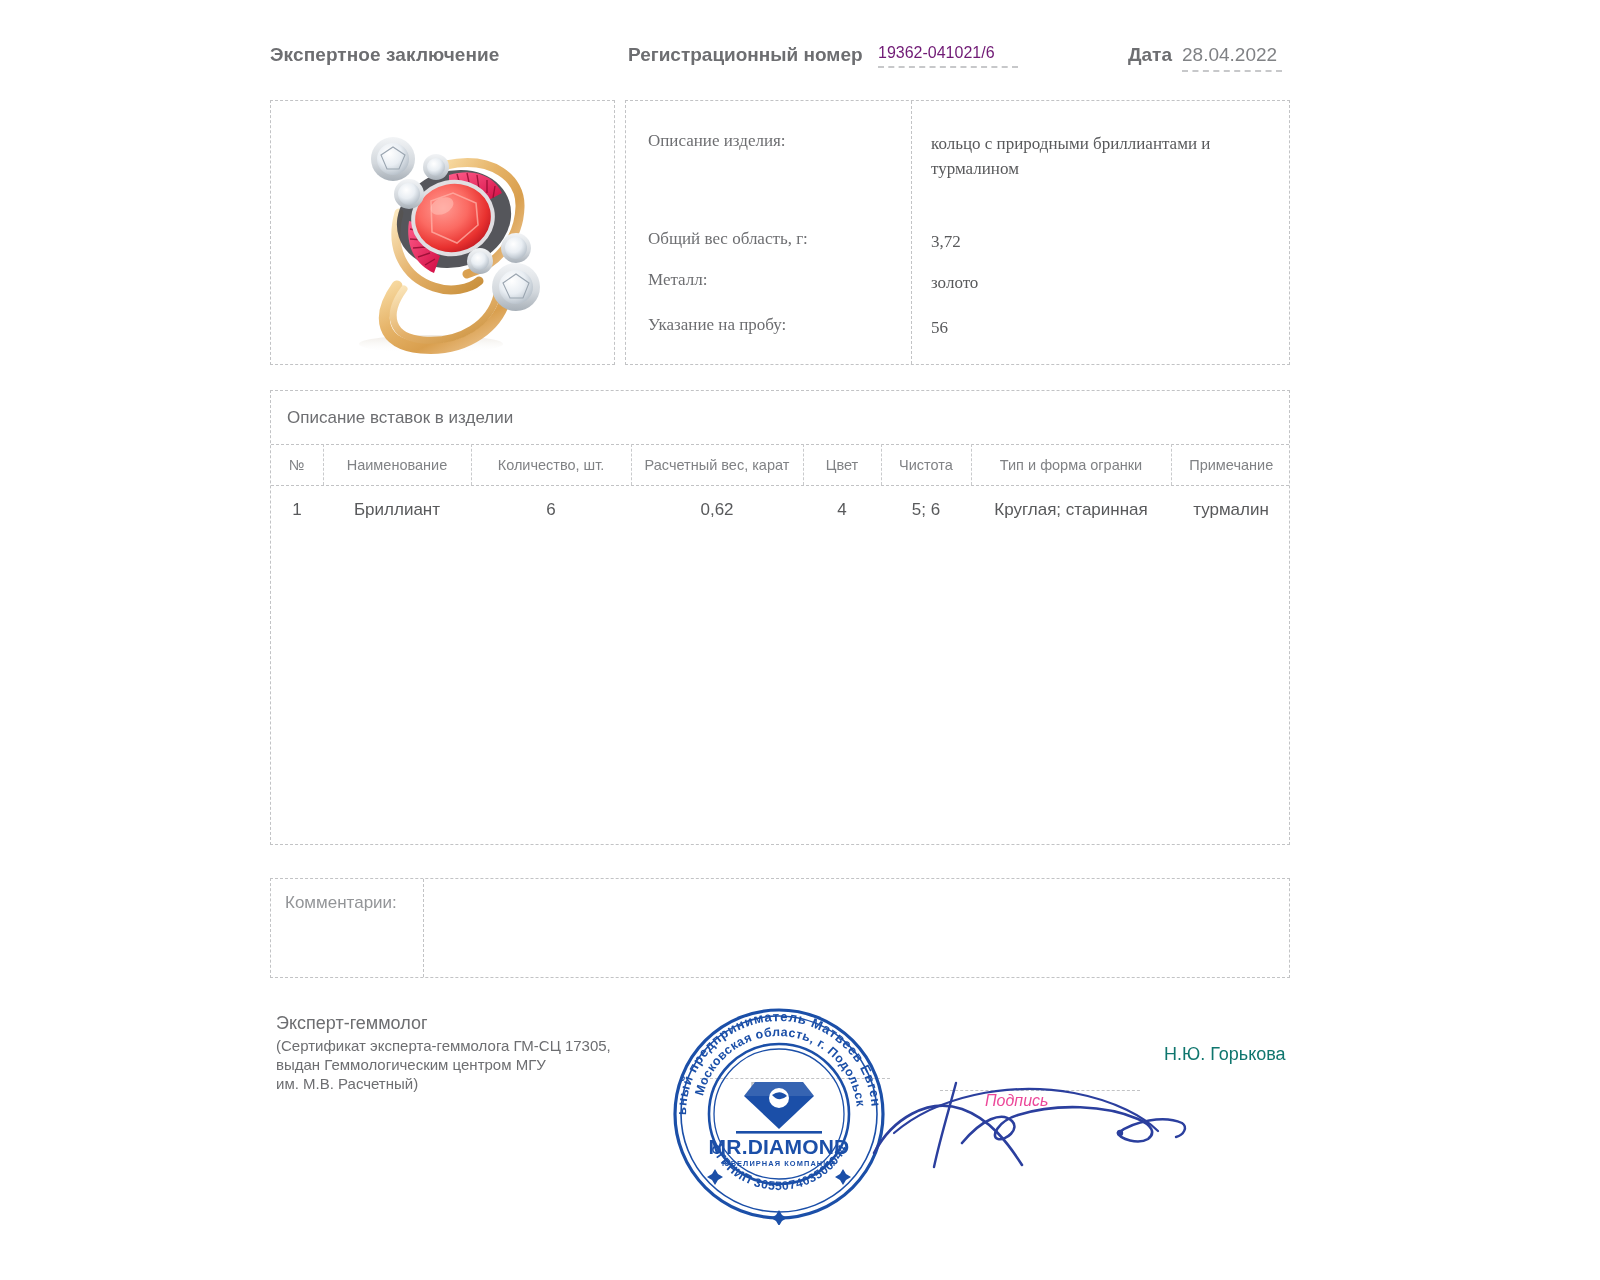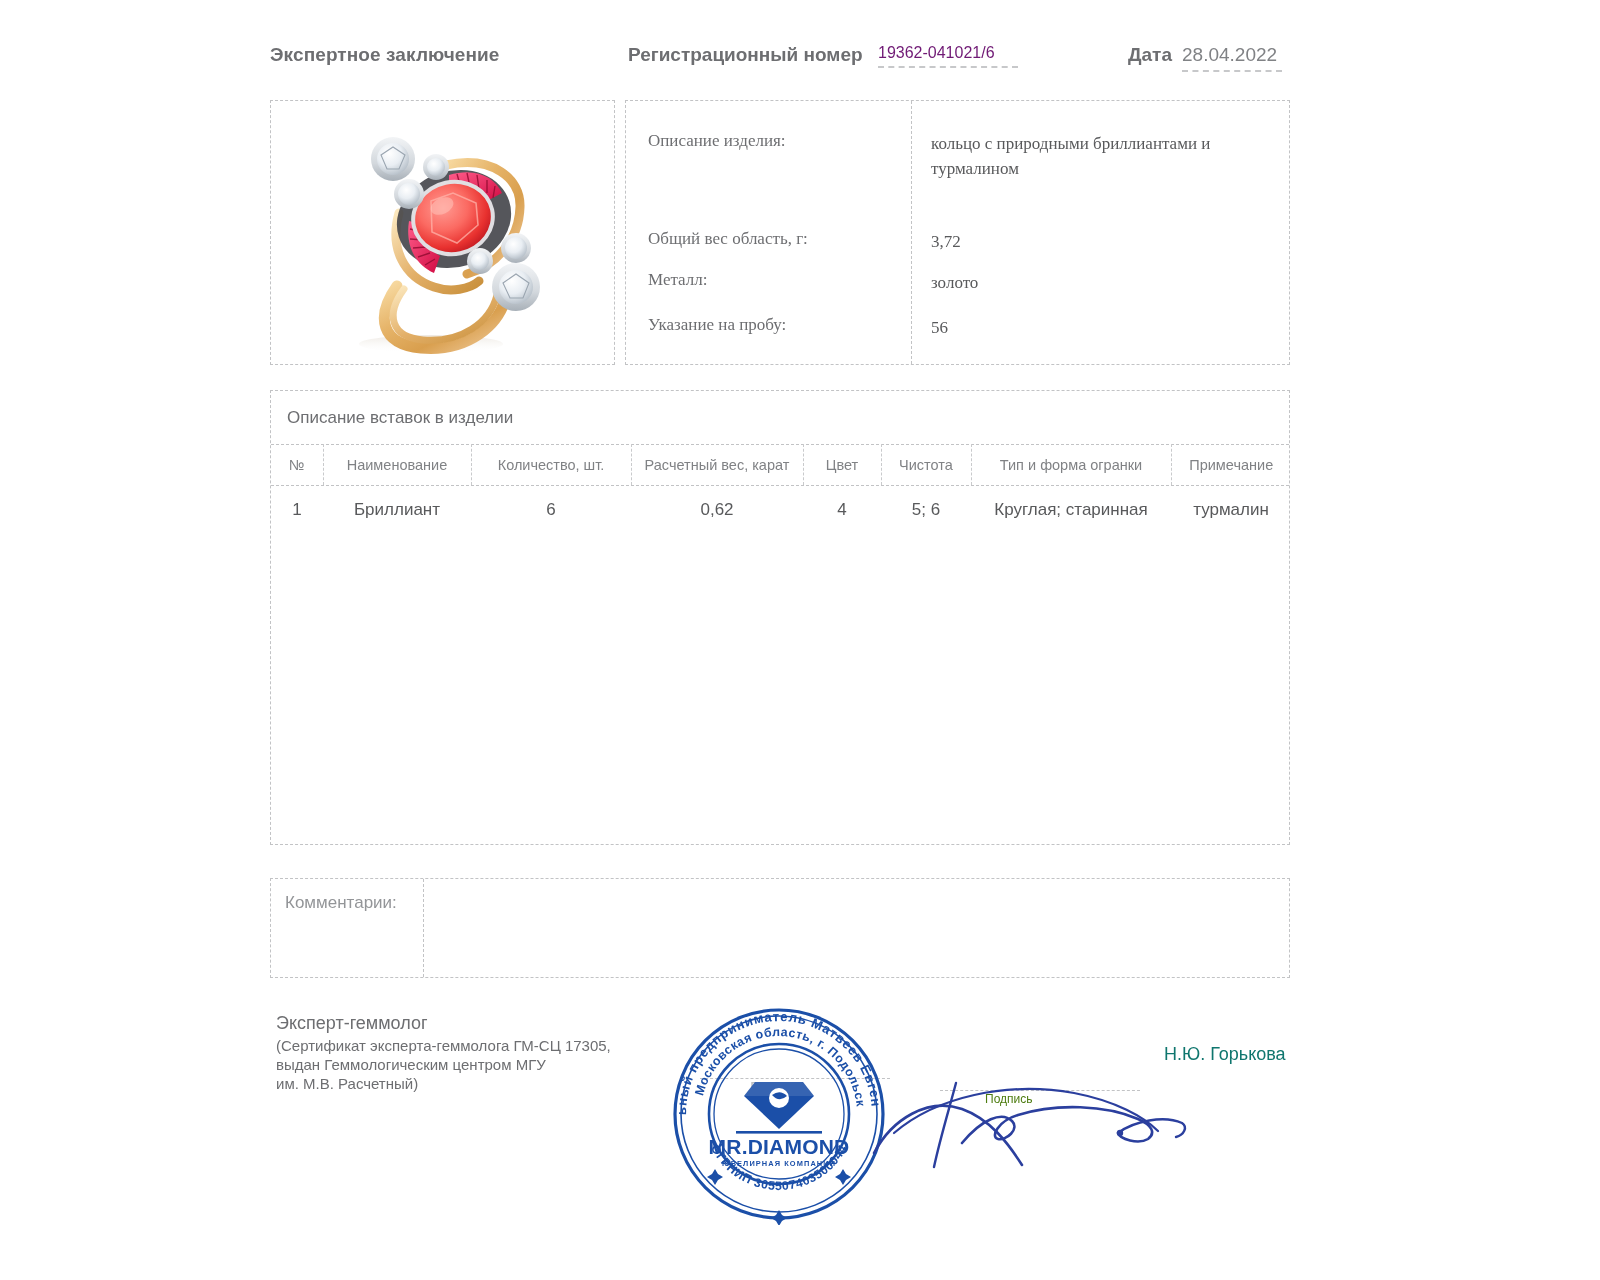--- a/index.html
+++ b/index.html
@@ -258,22 +258,23 @@
     left: 940px;
     top: 1090px;
     width: 200px;
     height: 0;
     border-top: 1px dashed #c2c3c5;
   }
   .sign-label {
     position: absolute;
     left: 985px;
     top: 1092px;
-    font-size: 12px;
-    color: #4d7c0f;
+    font-size: 16px;
+    color: #ec4899;
+    font-style: italic;
   }
   .expert-name {
     position: absolute;
     left: 1152px;
     top: 1044px;
     font-size: 18px;
     color: #0f766e;
     white-space: nowrap;
     margin-left: 12px;
   }

